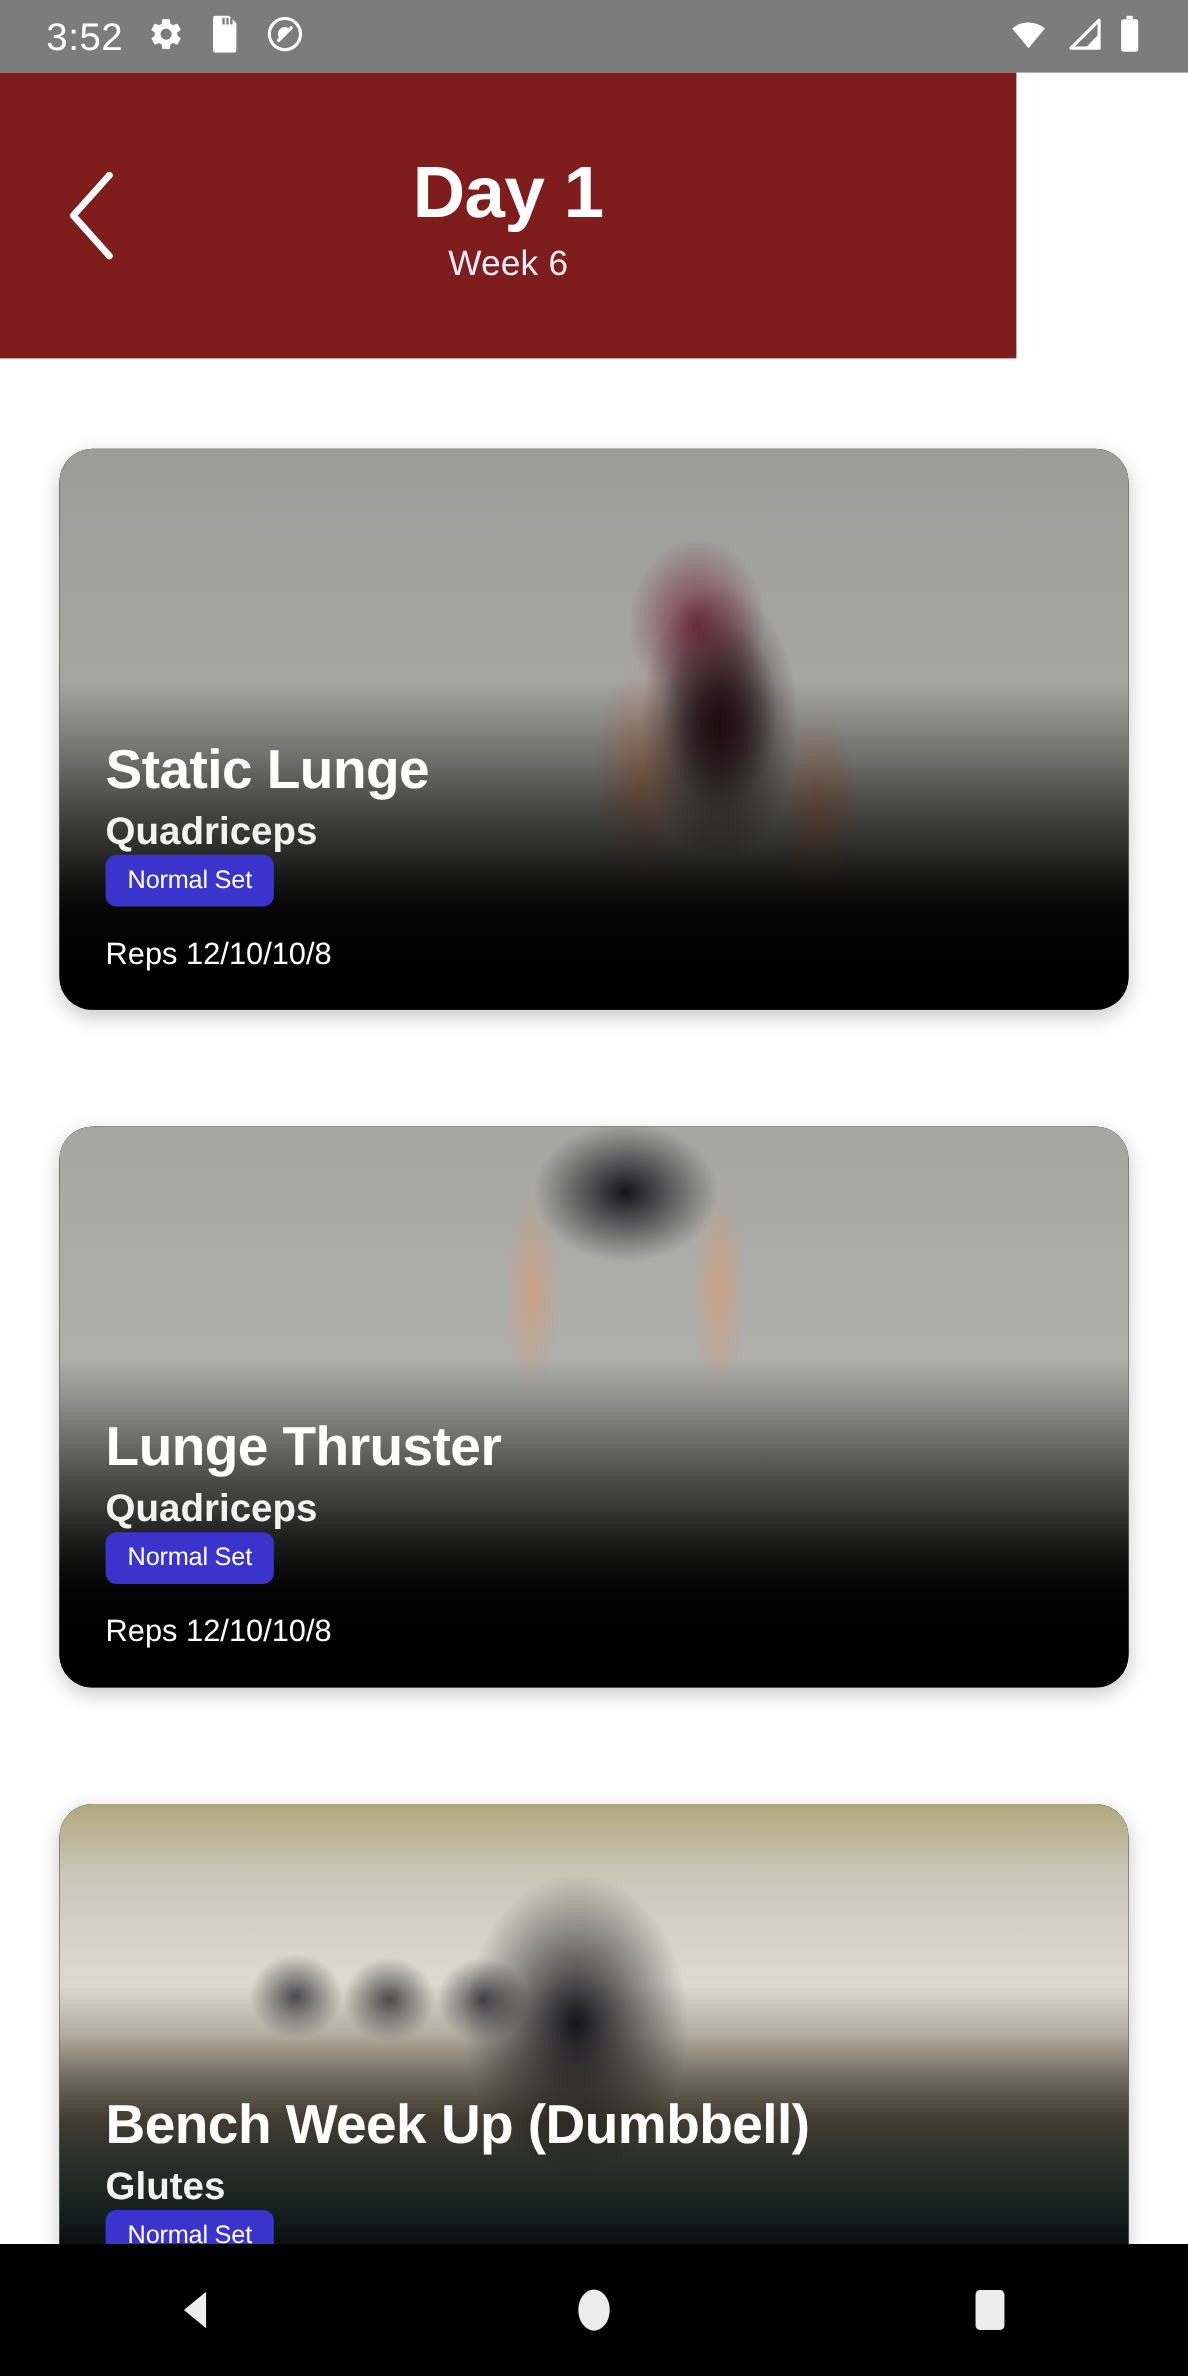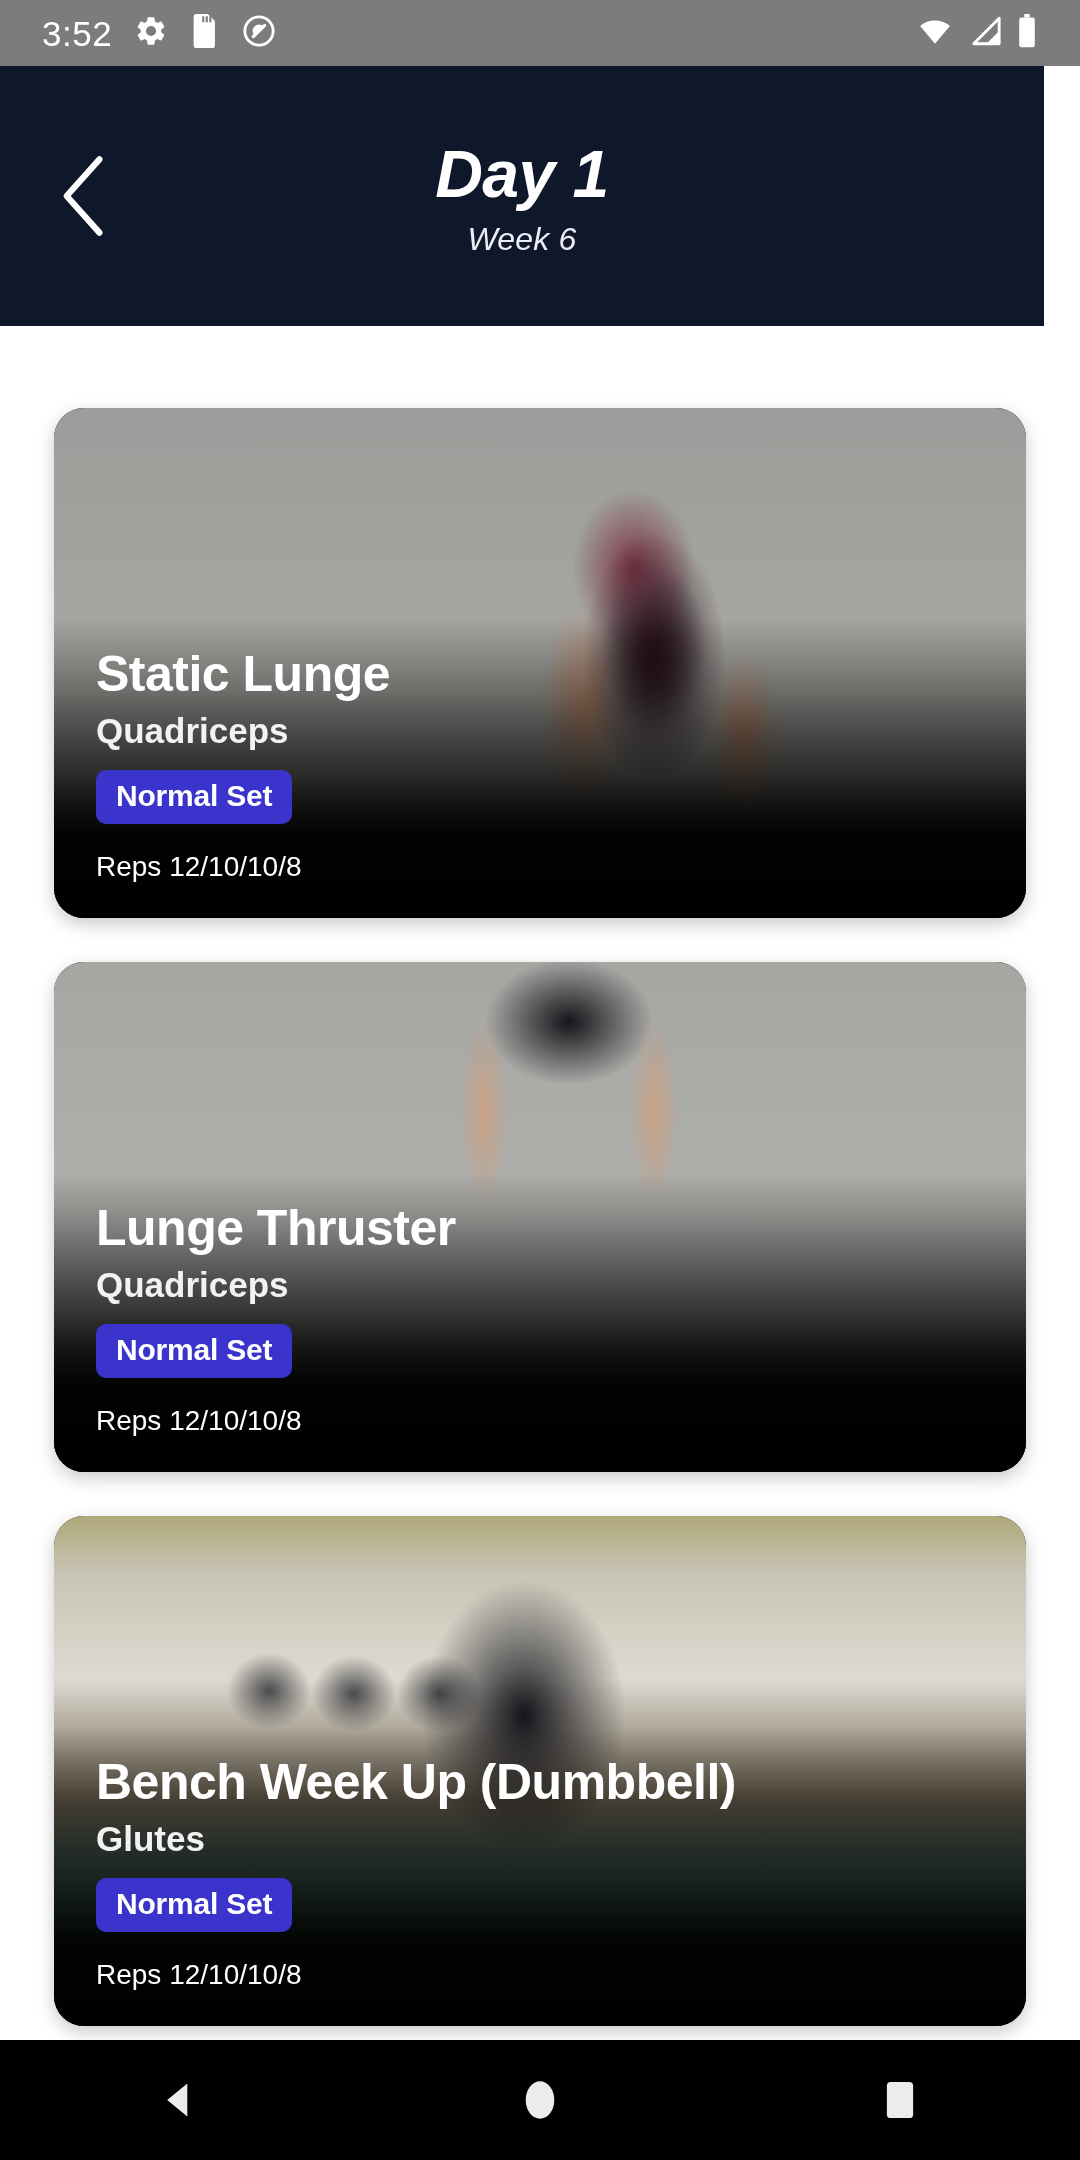--- a/index.html
+++ b/index.html
@@ -17,41 +17,41 @@
     background:#7c7c7c; display:flex; align-items:center;
     padding:0 42px; color:#ffffff;
   }
   .sb-left { display:flex; align-items:center; gap:22px; }
   .sb-right { margin-left:auto; display:flex; align-items:center; gap:14px; }
   .sb-time { font-size:35px; letter-spacing:.5px; line-height:1; font-weight:400; }
   .sb-ico { display:block; }
 
   
   .header {
-    position:absolute; top:66px; left:0; width:1044px; height:260px;
-    background:#0f172a;
-    display:flex; align-items:center; justify-content:center;font-style:italic;
+    position:absolute; top:66px; left:0; width:924px; height:260px;
+    background:#7f1d1d;
+    display:flex; align-items:center; justify-content:center;
   }
   .back-btn {
     position:absolute; left:36px; top:50%; transform:translateY(-50%);
     width:96px; height:96px; display:flex; align-items:center; justify-content:center;
   }
   .header-center { display:flex; flex-direction:column; align-items:center; gap:12px; margin-top:6px; }
   .header-title {
     color:#ffffff; font-size:66px; font-weight:700; line-height:1.05;
     letter-spacing:-0.5px;
   }
   .header-sub { color:#ececf6; font-size:32px; font-weight:400; letter-spacing:.2px; }
 
   
   .content {
     position:absolute; top:326px; left:0; width:1080px; height:1714px;
     background:#ffffff; overflow:hidden;
   }
-  .card-list { padding:82px 0 0 0; display:flex; flex-direction:column; gap:44px;justify-content:space-between; }
+  .card-list { padding:82px 0 0 0; display:flex; flex-direction:column; gap:106px;justify-content:space-between; }
 
   .card {
     position:relative; margin:0 54px; height:510px;
     border-radius:30px; overflow:hidden;
     box-shadow:0 6px 18px rgba(0,0,0,0.22);
     background:#111;
   }
   .card-media { position:absolute; inset:0; }
   .card-scrim {
     position:absolute; left:0; right:0; bottom:0; height:300px;
@@ -61,22 +61,22 @@
     position:absolute; left:0; right:0; bottom:0;
     padding:0 0 34px 42px;
     display:flex; flex-direction:column; align-items:flex-start;
   }
   .ex-name {
     color:#ffffff; font-size:50px; font-weight:700; line-height:1.12;
     letter-spacing:-0.5px; white-space:nowrap;
   }
   .ex-muscle { color:#f2f2f2; font-size:35px; font-weight:700; margin-top:8px; line-height:1.2; }
   .ex-badge {
-    margin-top:18px; background:#3a34cd; color:#ffffff;
-    font-size:30px; font-weight:700; letter-spacing:-0.2px;
+    background:#3a34cd; color:#ffffff;
+    font-size:23px; font-weight:400; letter-spacing:-0.2px;
     padding:11px 20px 13px; border-radius:10px; line-height:1;
   }
   .ex-reps { color:#ffffff; font-size:28px; font-weight:400; margin-top:26px; line-height:1.2; }
 
   
   .navbar {
     position:absolute; bottom:0; left:0; width:1080px; height:120px;
     background:#000000; display:flex; align-items:center; justify-content:space-around;
   }
   .nav-item { width:120px; height:120px; display:flex; align-items:center; justify-content:center; }

